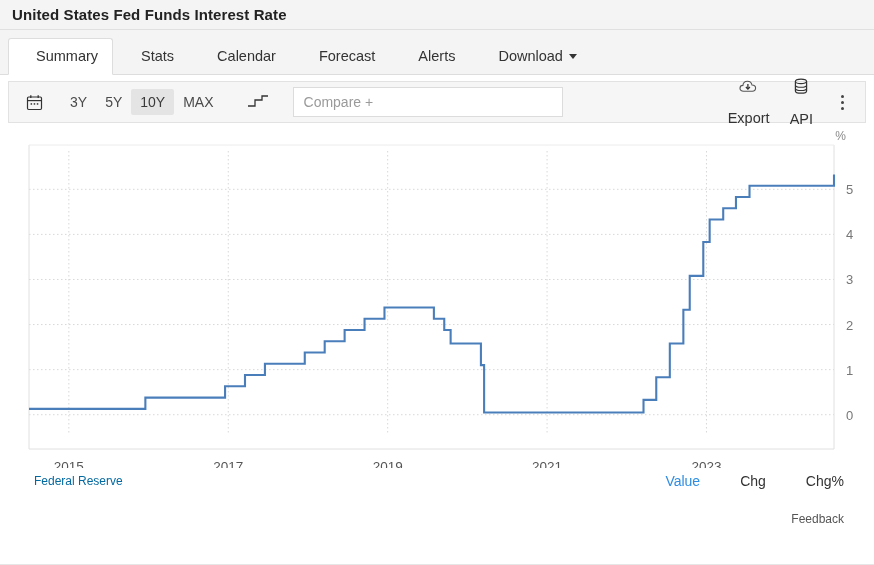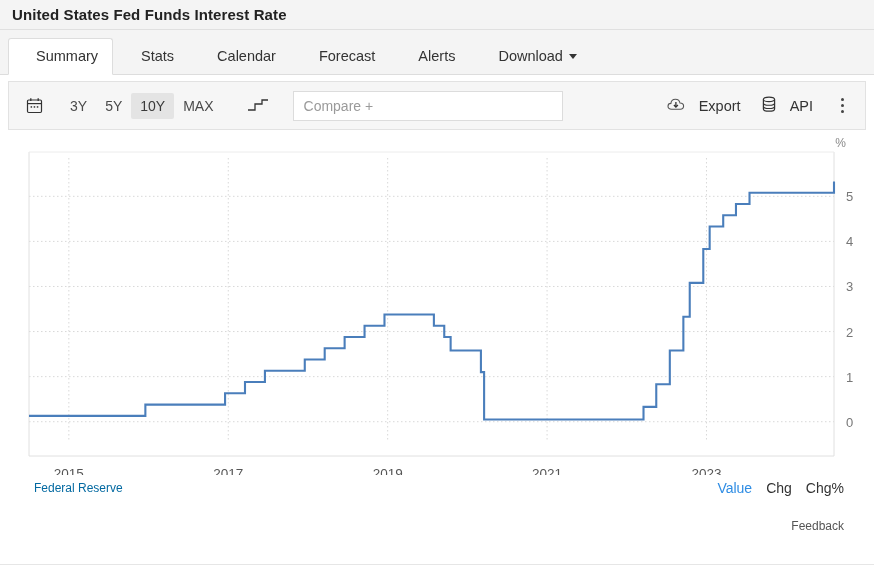--- a/index.html
+++ b/index.html
@@ -78,21 +78,21 @@
     position: relative;
     top: -1px;
   }
 
   
   .toolbar-wrap {
     padding: 6px 8px 0 8px;
     box-sizing: border-box;
   }
   .toolbar {
-    height: 49px;
+    height: 42px;
     background: #f6f6f6;
     border: 1px solid #e2e2e2;
     display: flex;
     align-items: center;
     box-sizing: border-box;
     padding: 0 6px 0 10px;
   }
   .tb-icon-btn {
     display: flex;
     align-items: center;
@@ -150,20 +150,21 @@
   }
   .tb-action {
     display: flex;
     align-items: center;
     gap: 13px;
     font-size: 14.5px;
     color: #333333;
     padding: 4px 10px;
     cursor: pointer;
     white-space: nowrap;
+    flex-direction: column;
   }
   .kebab {
     display: flex;
     flex-direction: column;
     align-items: center;
     justify-content: center;
     gap: 3px;
     width: 26px;
     height: 28px;
     cursor: pointer;
@@ -200,21 +201,21 @@
     box-sizing: border-box;
   }
   .source-label {
     font-size: 12px;
     color: #0369a1;
   }
   .series-toggles {
     margin-left: auto;
     display: flex;
     align-items: center;
-    gap: 14px;
+    gap: 40px;
   }
   .series-toggle {
     font-size: 14px;
     color: #333333;
     cursor: pointer;
   }
   .series-toggle.active { color: #2f8de4; }
 
   .feedback-row {
     display: flex;

